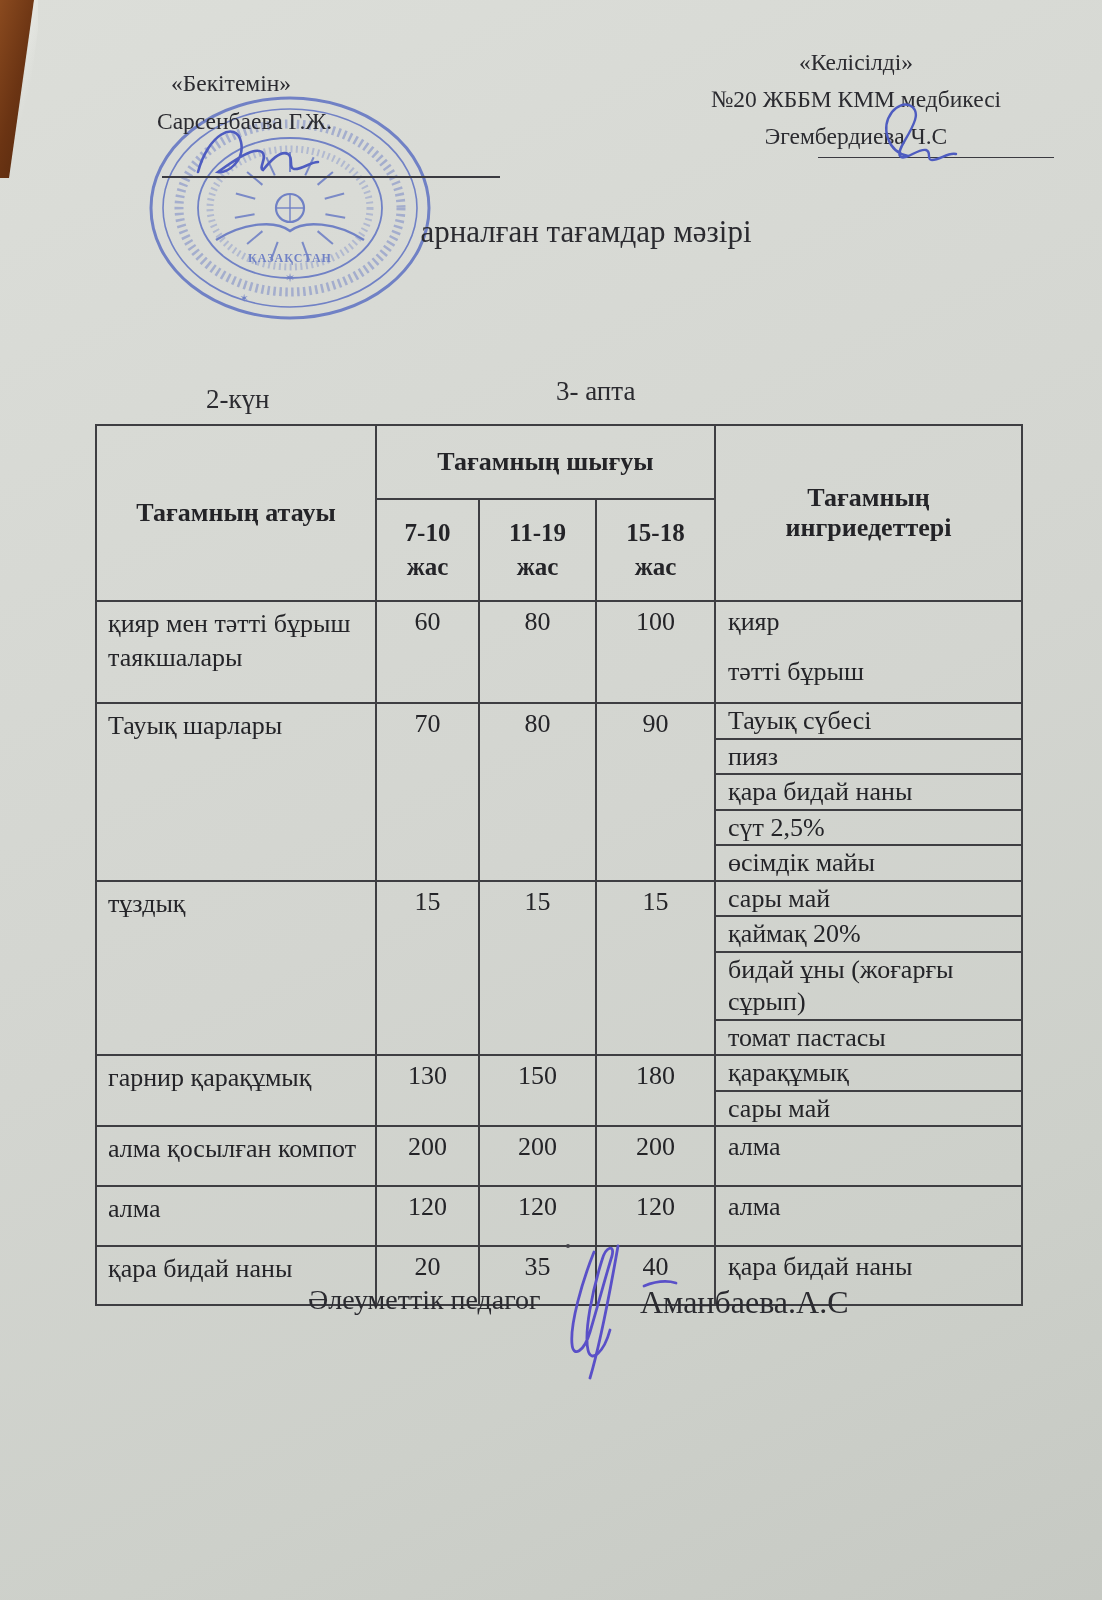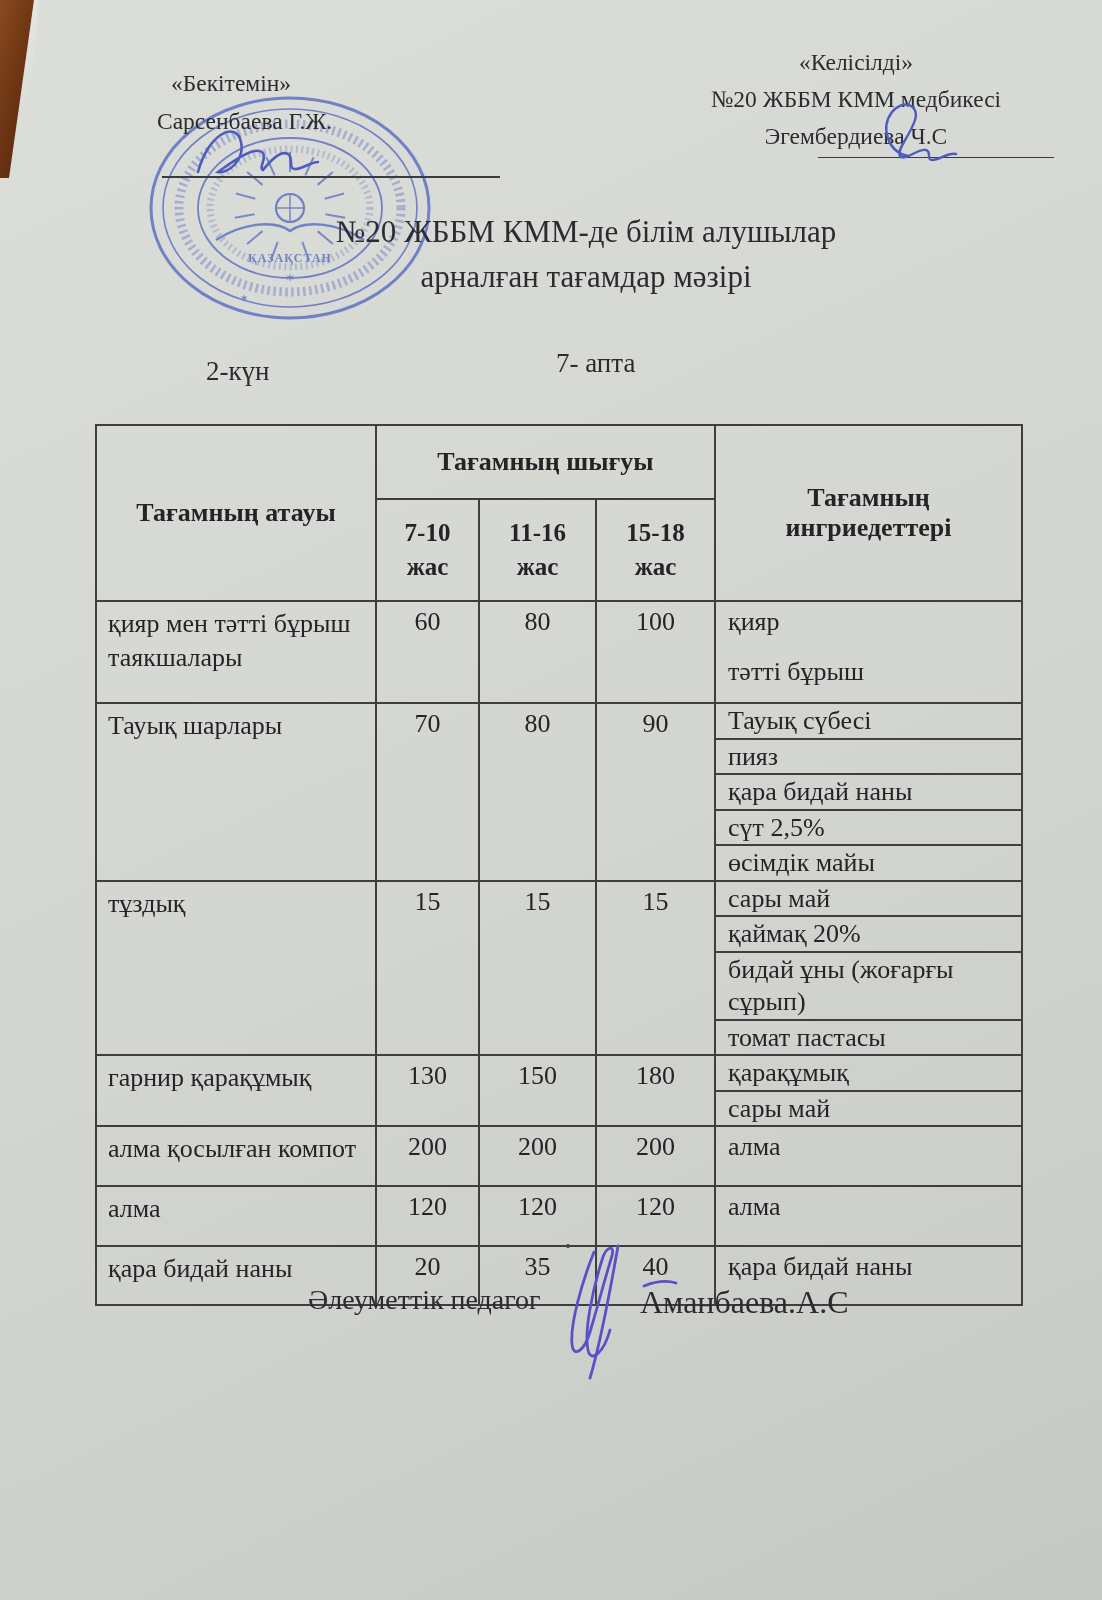--- a/index.html
+++ b/index.html
@@ -25,21 +25,21 @@
   .sig-line { position:absolute; height:0; border-top:2px solid #3a3a40; z-index:4; }
   .sig-line-left  { left:162px; top:176px; width:338px; }
   .sig-line-right { left:818px; top:157px; width:236px; border-top-width:1.8px; }
   .stamp { position:absolute; left:140px; top:90px; z-index:2; opacity:.82; }
   .sig-svg { position:absolute; z-index:5; }
   .sig-director { left:180px; top:112px; }
   .sig-nurse    { left:828px; top:86px; }
   .sig-pedagog  { left:538px; top:1228px; }
   .title { position:absolute; left:300px; top:210px; width:572px; text-align:center;
            font-size:31px; line-height:1.44; z-index:3; }
-  .subline { position:absolute; font-size:27px; z-index:3; }
+  .subline { position:absolute; font-size:27px; z-index:3;margin-top:28px; }
   .day  { left:206px; top:356px; }
   .week { left:556px; top:348px; }
   table.menu {
     position:absolute; left:95px; top:424px; width:926px; z-index:3;
     border-collapse:collapse; table-layout:fixed;
     font-size:26px; color:#242428;
   }
   .menu th, .menu td { border:2px solid #3e3e42; }
   .menu thead th { font-weight:bold; text-align:center; padding:4px 8px; }
   .menu .h-out  { height:64px; }
@@ -113,44 +113,43 @@
     <div>№20 ЖББМ КММ медбикесі</div>
     <div>Эгембердиева Ч.С</div>
   </div>
   <div class="sig-line sig-line-right"></div>
   <svg class="sig-svg sig-nurse" width="160" height="100" viewBox="0 0 160 100">
     <path d="M80 70 C 60 66, 52 42, 64 26 C 74 13, 92 18, 87 34 C 82 50, 68 64, 72 70
              C 76 76, 90 62, 98 64 C 104 66, 98 74, 104 74 C 112 74, 120 66, 128 68" fill="none" stroke="#4e5cc0" stroke-width="2.4" stroke-linecap="round"></path>
   </svg>
 
   <div class="title">
-    <div>№20 ЖББМ КММ-де білім алушылар</div>
     <div>арналған тағамдар мәзірі</div>
   </div>
 
   <div class="subline day">2-күн</div>
-  <div class="subline week">7- апта</div>
+  <div class="subline week">3- апта</div>
 
   <table class="menu">
     <colgroup>
       <col style="width:280px">
         <col style="width:103px">
         <col style="width:117px">
       <col style="width:119px">
         <col style="width:307px">
     </colgroup>
     <thead>
       <tr>
         <th rowspan="2">Тағамның атауы</th>
         <th colspan="3" class="h-out">Тағамның шығуы</th>
         <th rowspan="2">Тағамның ингриедеттері</th>
       </tr>
       <tr>
         <th class="h-age">7-10 жас</th>
-        <th class="h-age">11-16 жас</th>
+        <th class="h-age">11-19 жас</th>
         <th class="h-age">15-18 жас</th>
       </tr>
     </thead>
     <tbody>
     <tr>
       <td class="t-name">қияр мен тәтті бұрыш таякшалары</td>
       <td class="t-num">60</td>
       <td class="t-num">80</td>
       <td class="t-num">100</td>
       <td class="t-ing no-dividers">

